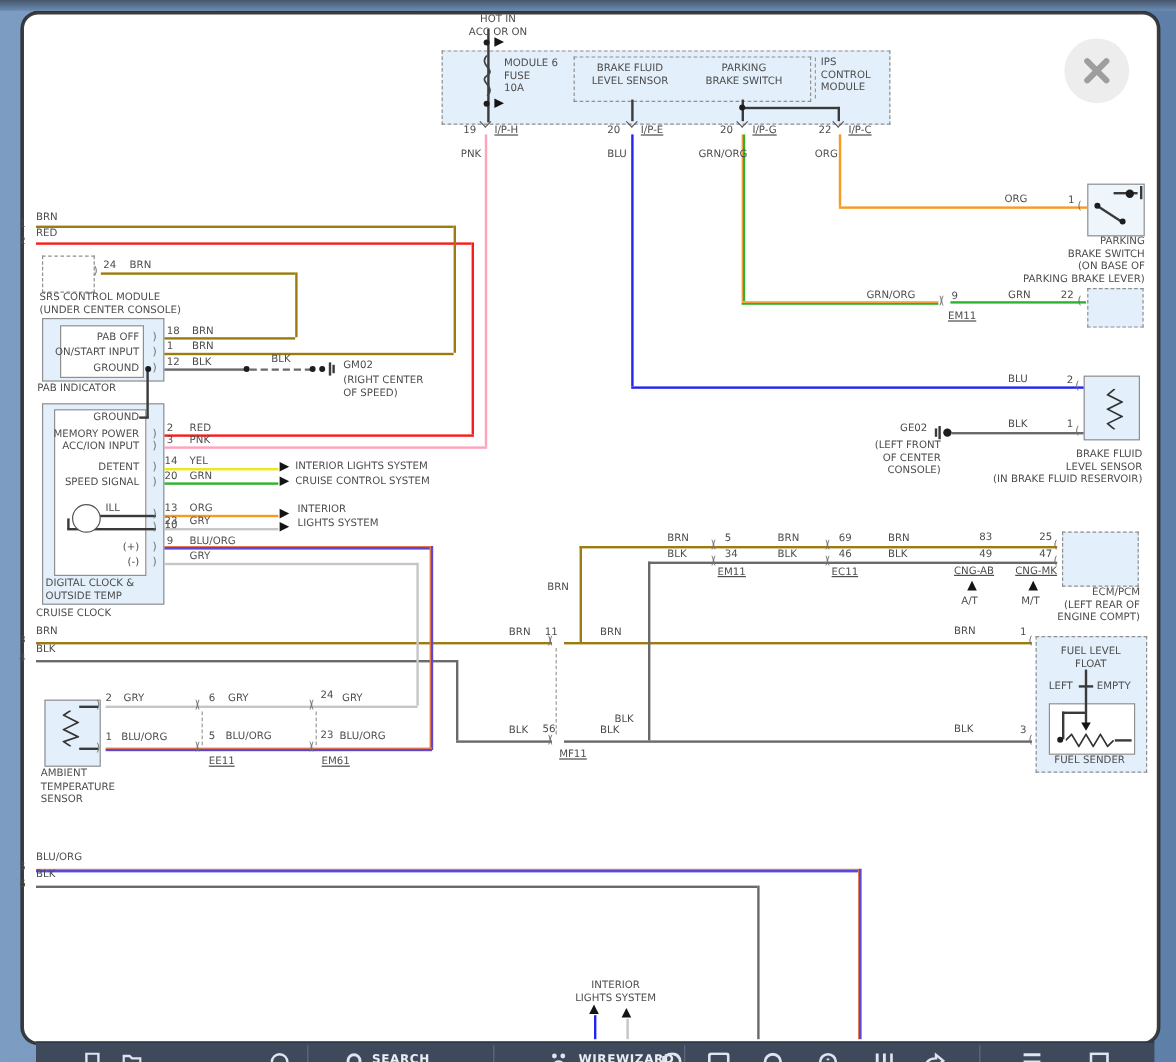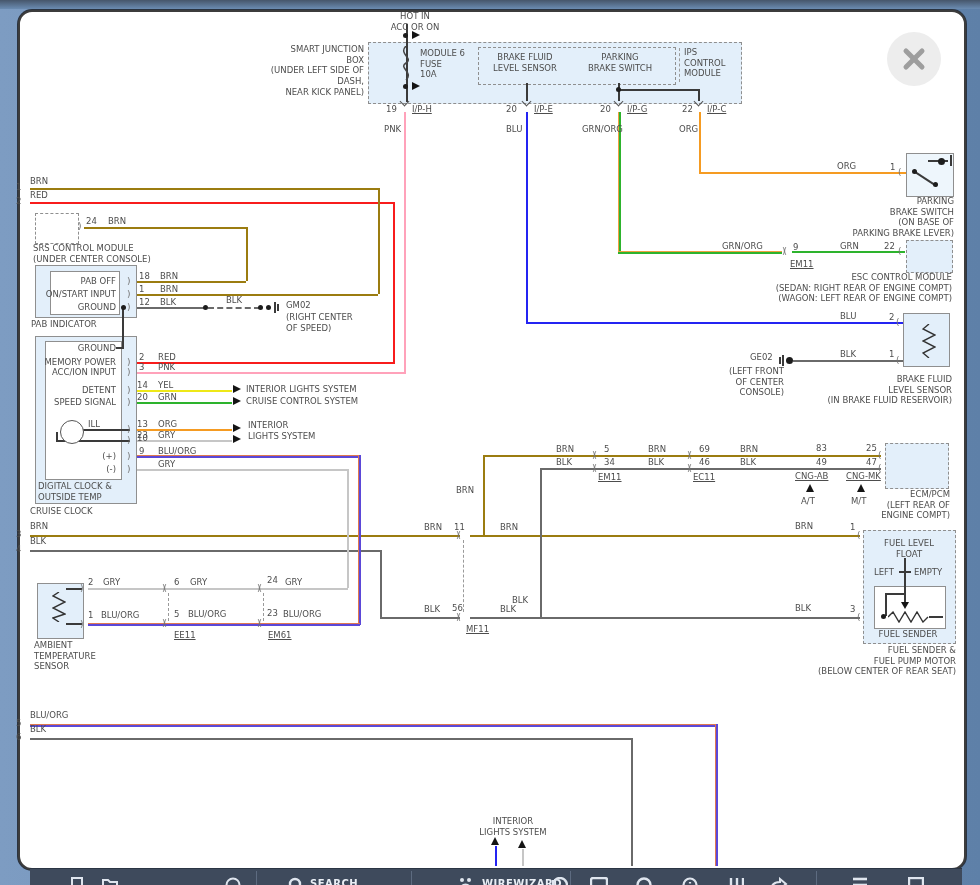--- a/index.html
+++ b/index.html
@@ -44,24 +44,20 @@
 </head>
 <body>
 
 <div id="stage">
   <div id="panel"></div>
   <div id="topstrip"></div>
 
   <div class="l ct" style="left:384px;top:11px;width:62px">HOT IN
 ACC OR ON</div>
   <div class="box dash" style="left:368px;top:42px;width:372px;height:60px"></div>
-  <div class="l rt" style="left:246px;top:44px;width:118px">SMART JUNCTION
-BOX
-(UNDER LEFT SIDE OF DASH,
-NEAR KICK PANEL)</div>
   <div class="box dash" style="left:478px;top:47px;width:196px;height:36px"></div>
   <div class="l ct" style="left:486px;top:52px;width:78px">BRAKE FLUID
 LEVEL SENSOR</div>
   <div class="l ct" style="left:580px;top:52px;width:80px">PARKING
 BRAKE SWITCH</div>
   <div class="dashv" style="left:679px;top:48px;height:34px"></div>
   <div class="l" style="left:684px;top:47px">IPS
 CONTROL
 MODULE</div>
 
@@ -254,23 +250,20 @@
   <i class="w go-h h3" style="left:618px;top:251px;width:164px"></i>
   <div class="l" style="left:722px;top:241px">GRN/ORG</div>
   <span class="cn" style="left:782px;top:247px">)(</span>
   <div class="l" style="left:793px;top:242px">9</div>
   <div class="l u" style="left:790px;top:259px">EM11</div>
   <i class="w wh grn" style="left:792px;top:251px;width:113px"></i>
   <div class="l" style="left:840px;top:241px">GRN</div>
   <div class="l" style="left:884px;top:241px">22</div>
   <span class="cn" style="left:898px;top:247px">(</span>
   <div class="box dash" style="left:906px;top:240px;width:45px;height:31px"></div>
-  <div class="l rt" style="left:740px;top:272px;width:212px">ESC CONTROL MODULE
-(SEDAN: RIGHT REAR OF ENGINE COMPT)
-(WAGON: LEFT REAR OF ENGINE COMPT)</div>
 
   <i class="w wh blu" style="left:526px;top:322px;width:377px"></i>
   <div class="l" style="left:840px;top:311px">BLU</div>
   <div class="l" style="left:889px;top:312px">2</div>
   <span class="cn" style="left:896px;top:318px">(</span>
   <div class="box" style="left:903px;top:313px;width:45px;height:52px"></div>
   <svg style="position:absolute;left:922px;top:324px;z-index:4" width="14" height="34">
     <polyline points="7,0 1,5 13,11 1,17 13,23 1,29 7,34" stroke="#333" stroke-width="1.4" fill="none"></polyline>
   </svg>
   <i class="w wh blk" style="left:793px;top:360px;width:110px"></i>
@@ -354,23 +347,20 @@
   <div class="box white" style="left:874px;top:586px;width:70px;height:41px"></div>
   <div class="aD" style="left:901px;top:602px"></div>
   <div class="gbar" style="left:885px;top:593px;width:20px;height:1.5px"></div>
   <div class="gbar" style="left:885px;top:593px;width:1.5px;height:23px"></div>
   <div class="dot" style="left:881px;top:614px"></div>
   <svg style="position:absolute;left:888px;top:611px;z-index:4" width="42" height="12">
     <polyline points="0,6 5,1 11,11 17,1 23,11 29,1 35,11 40,6" stroke="#333" stroke-width="1.4" fill="none"></polyline>
   </svg>
   <div class="gbar" style="left:929px;top:616px;width:14px;height:1.5px"></div>
   <div class="l ct" style="left:872px;top:629px;width:72px">FUEL SENDER</div>
-  <div class="l rt" style="left:760px;top:645px;width:196px">FUEL SENDER &amp;
-FUEL PUMP MOTOR
-(BELOW CENTER OF REAR SEAT)</div>
 
   <div class="box" style="left:37px;top:583px;width:45px;height:54px"></div>
   <svg style="position:absolute;left:52px;top:592px;z-index:4" width="14" height="30">
     <polyline points="7,0 1,4 13,10 1,16 13,22 1,26 7,30" stroke="#333" stroke-width="1.4" fill="none"></polyline>
   </svg>
   <div class="gbar" style="left:66px;top:588px;width:16px;height:1.5px"></div>
   <div class="gbar" style="left:66px;top:623px;width:16px;height:1.5px"></div>
   <span class="cn" style="left:80px;top:584px">)</span>
   <span class="cn" style="left:80px;top:620px">)</span>
   <div class="l" style="left:88px;top:577px">2</div>

